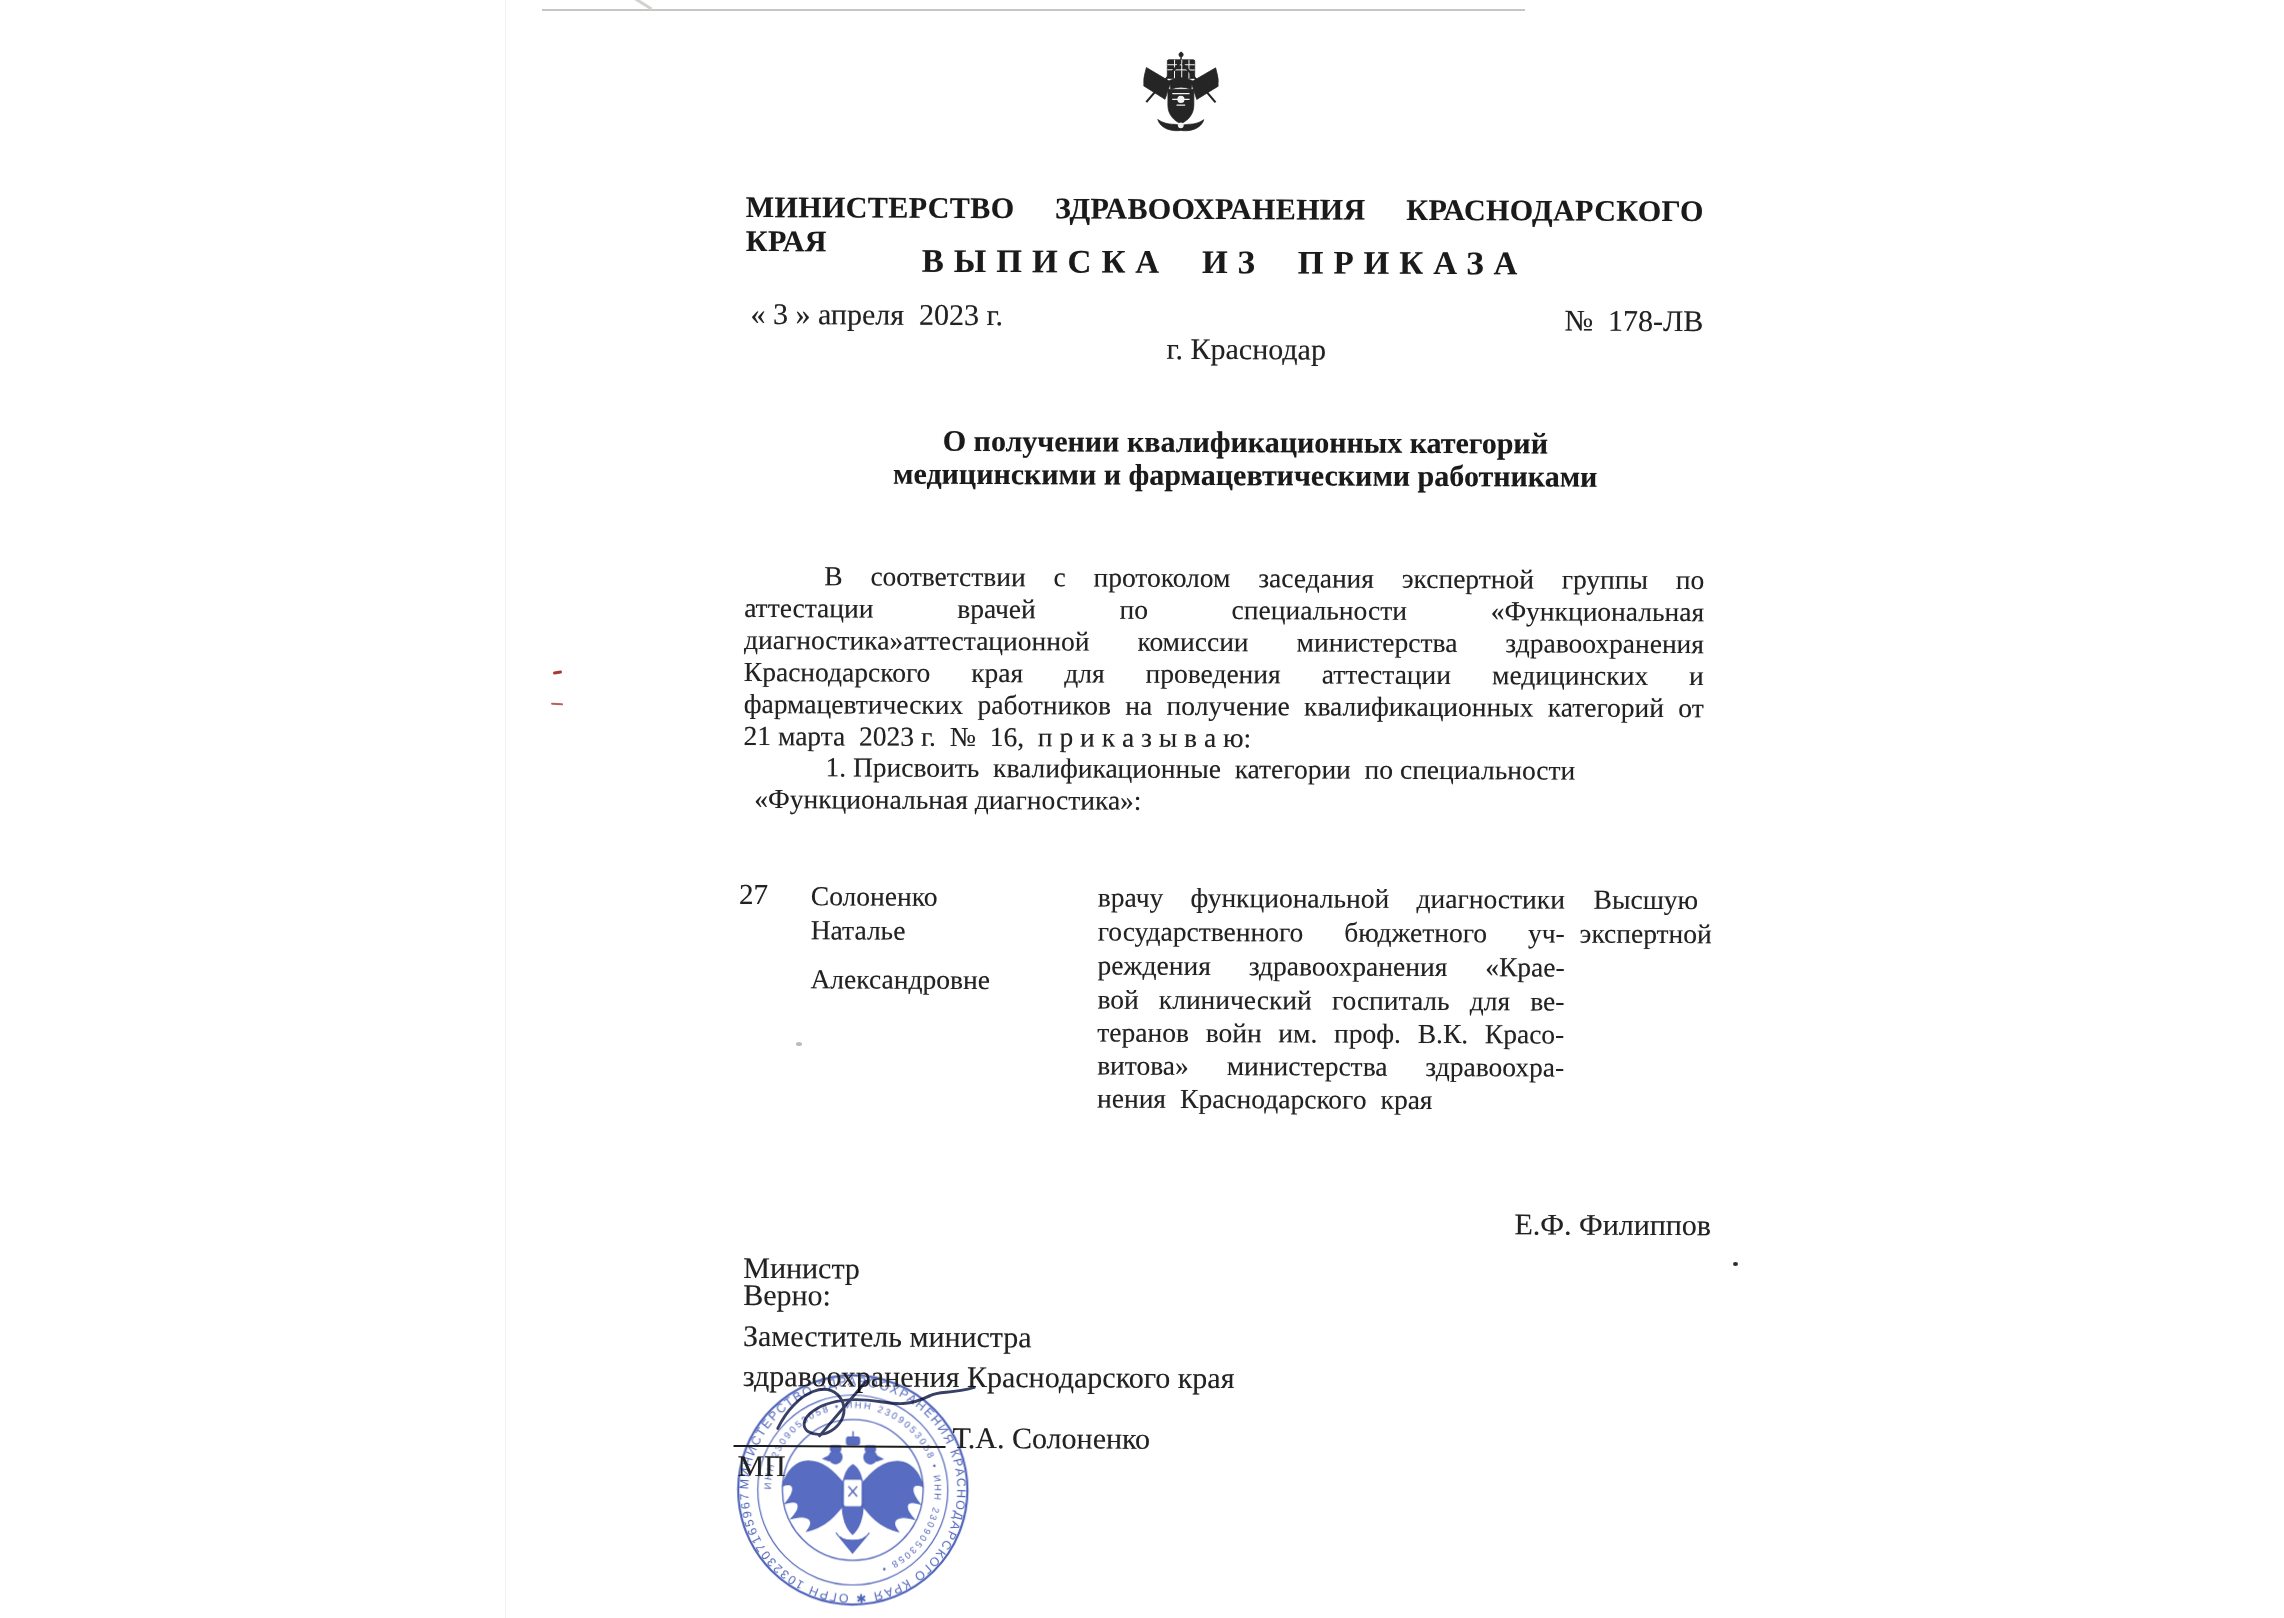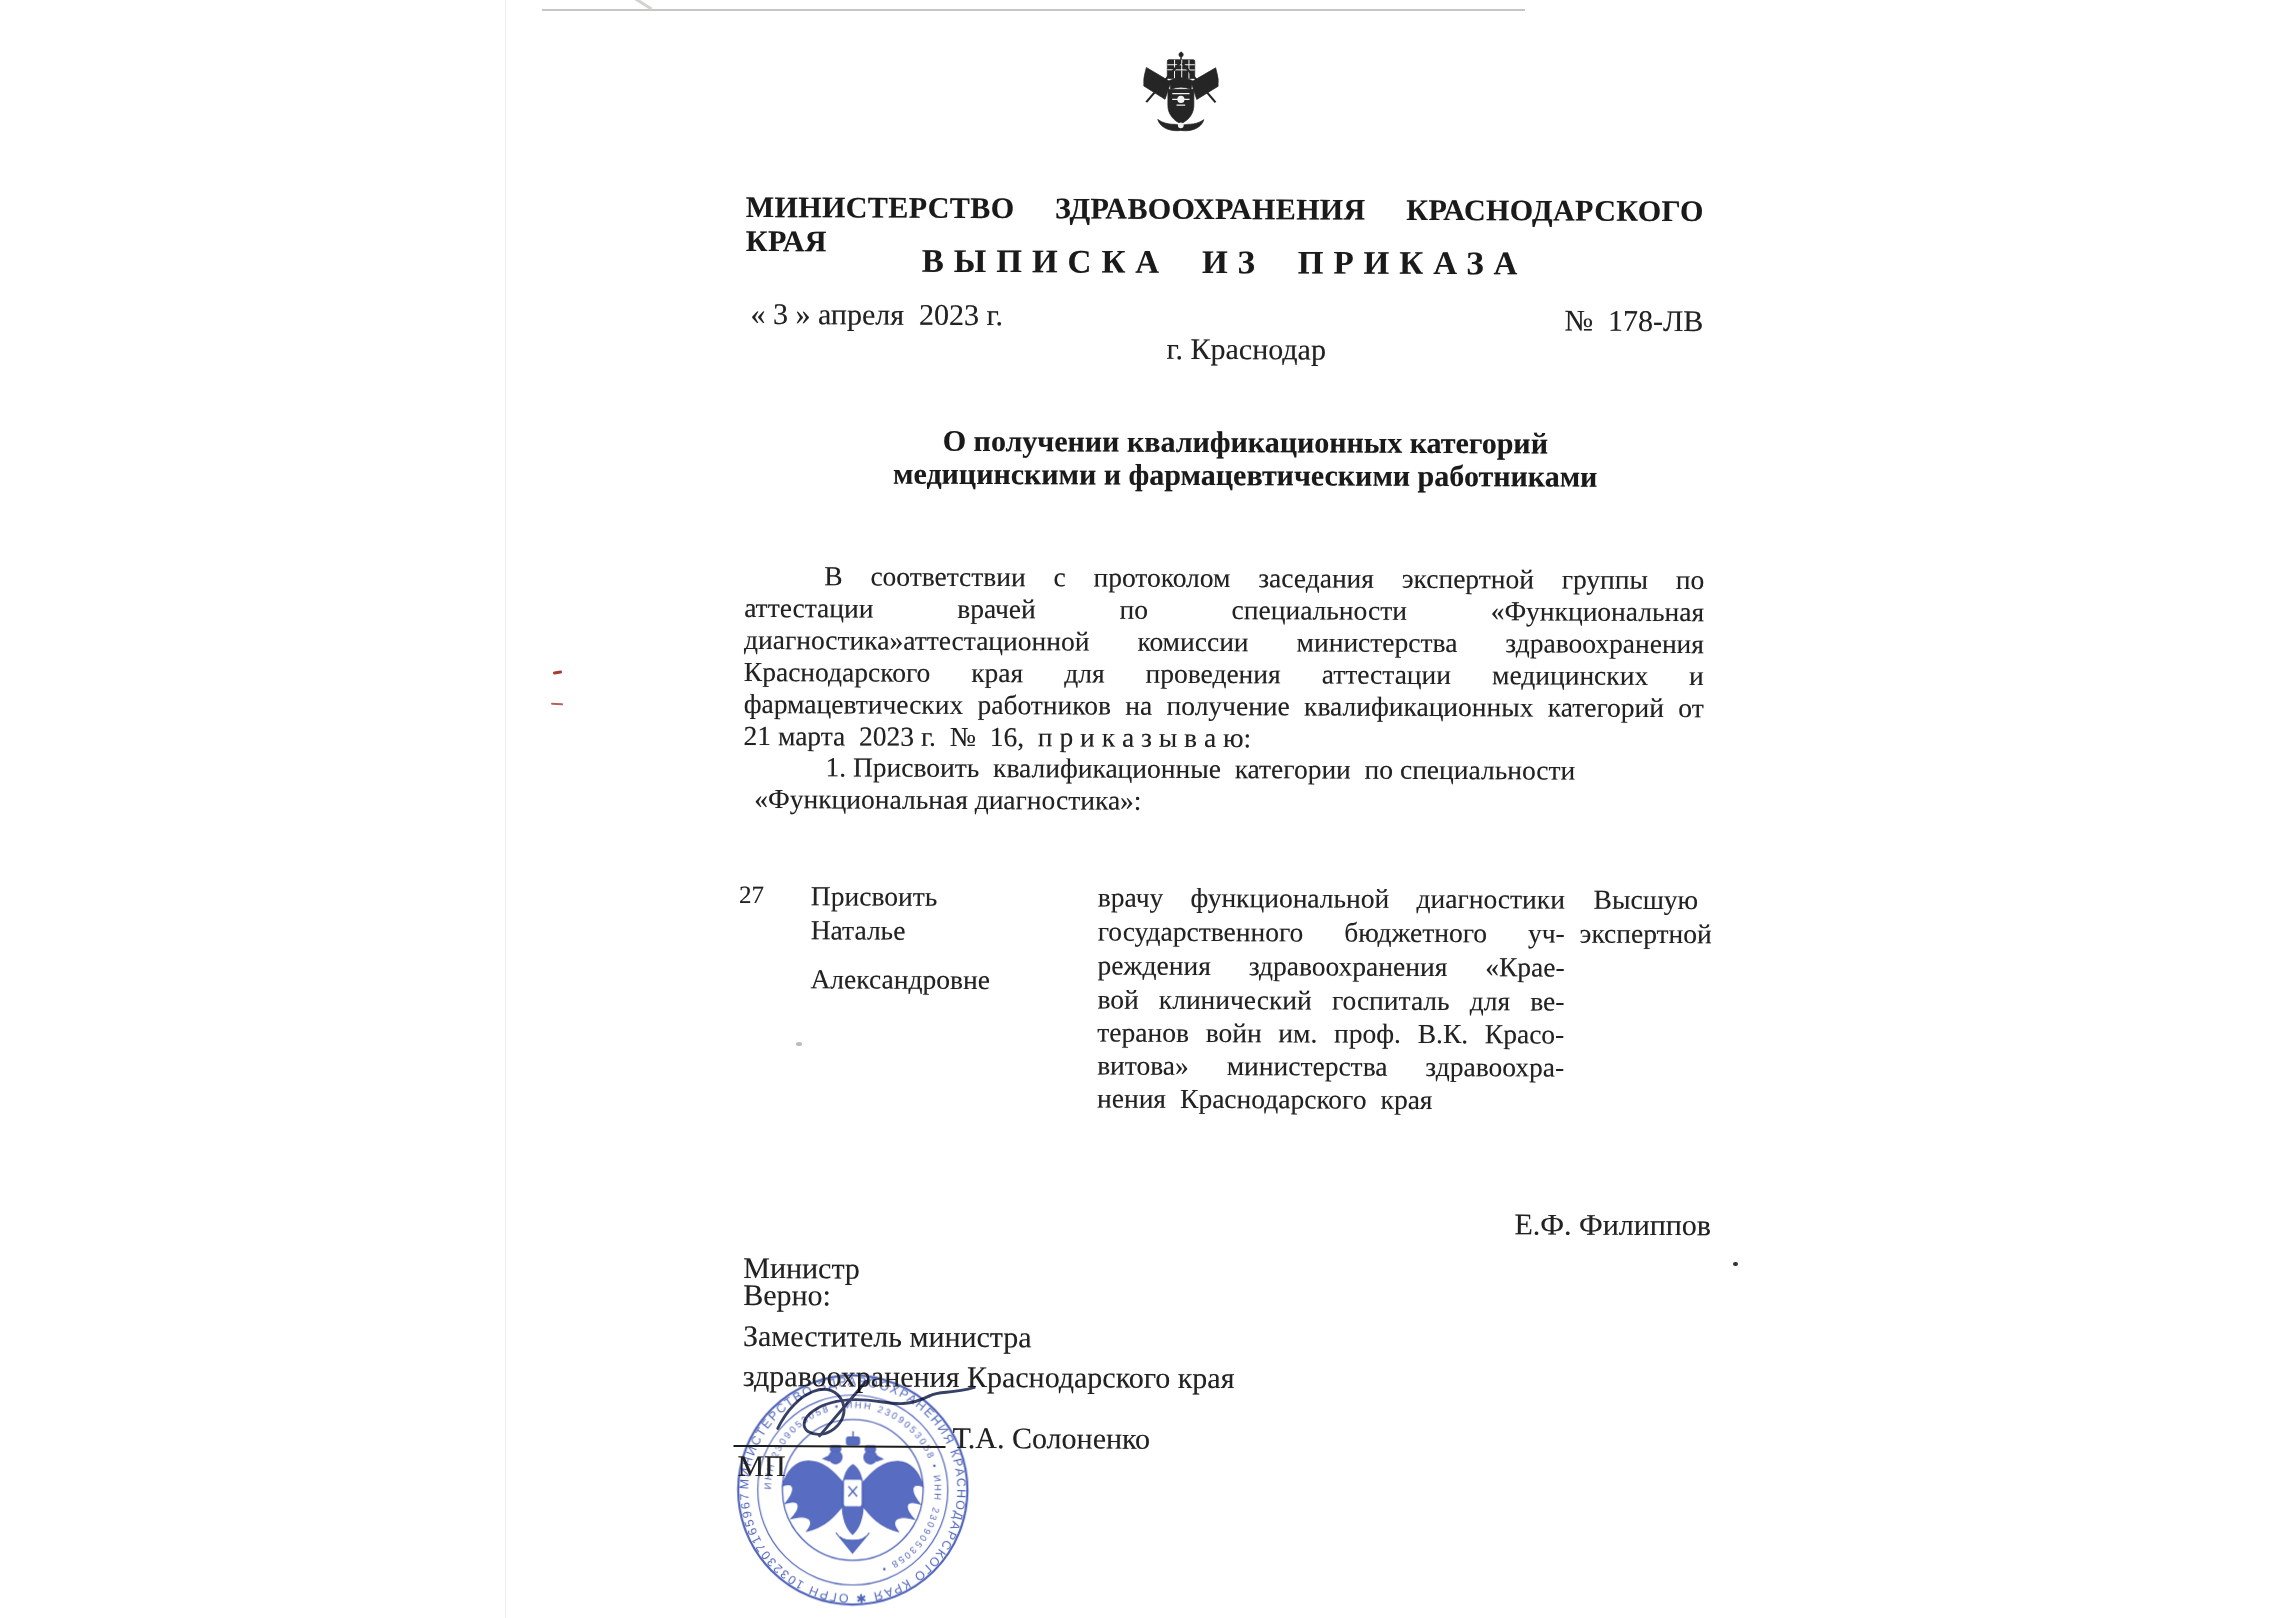--- a/index.html
+++ b/index.html
@@ -72,23 +72,23 @@
 
     <div class="t pline jl ztext" style="top:560px;text-indent:80px;">В соответствии с протоколом заседания экспертной группы по</div>
     <div class="t pline jl ztext" style="top:592px;">аттестации врачей по специальности «Функциональная</div>
     <div class="t pline jl ztext" style="top:624px;">диагностика»аттестационной комиссии министерства здравоохранения</div>
     <div class="t pline jl ztext" style="top:656px;">Краснодарского края для проведения аттестации медицинских и</div>
     <div class="t pline jl ztext" style="top:688px;">фармацевтических работников на получение квалификационных категорий от</div>
     <div class="t pline ztext" style="top:720px;">21 марта  2023 г.  №  16,  п р и к а з ы в а ю:</div>
     <div class="t pline ztext" style="top:751px;left:828px;">1. Присвоить  квалификационные  категории  по специальности</div>
     <div class="t pline ztext" style="top:783px;left:757px;">«Функциональная диагностика»:</div>
 
-    <div class="t tline ztext" style="left:742px;top:878px;font-size:25px;">27</div>
+    <div class="t tline ztext" style="left:742px;top:878px;font-size:29px;">27</div>
 
-    <div class="t tline ztext" style="left:814px;top:879px;">Присвоить</div>
+    <div class="t tline ztext" style="left:814px;top:879px;">Солоненко</div>
     <div class="t tline ztext" style="left:814px;top:913px;">Наталье</div>
     <div class="t tline ztext" style="left:814px;top:947px;margin-top:15px;">Александровне</div>
 
     <div class="t tline jl desc ztext" style="top:879px;">врачу функциональной диагностики</div>
     <div class="t tline jl desc ztext" style="top:913px;">государственного бюджетного уч-</div>
     <div class="t tline jl desc ztext" style="top:947px;">реждения здравоохранения «Крае-</div>
     <div class="t tline jl desc ztext" style="top:981px;">вой клинический госпиталь для ве-</div>
     <div class="t tline jl desc ztext" style="top:1014px;">теранов войн им. проф. В.К. Красо-</div>
     <div class="t tline jl desc ztext" style="top:1047px;">витова» министерства здравоохра-</div>
     <div class="t tline desc ztext" style="top:1080px;word-spacing:7.2px;">нения Краснодарского края</div>

